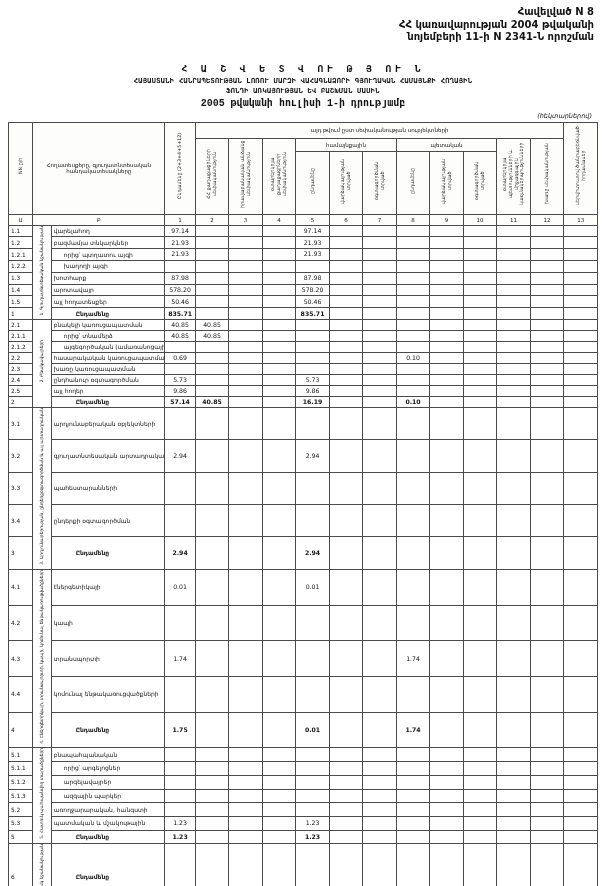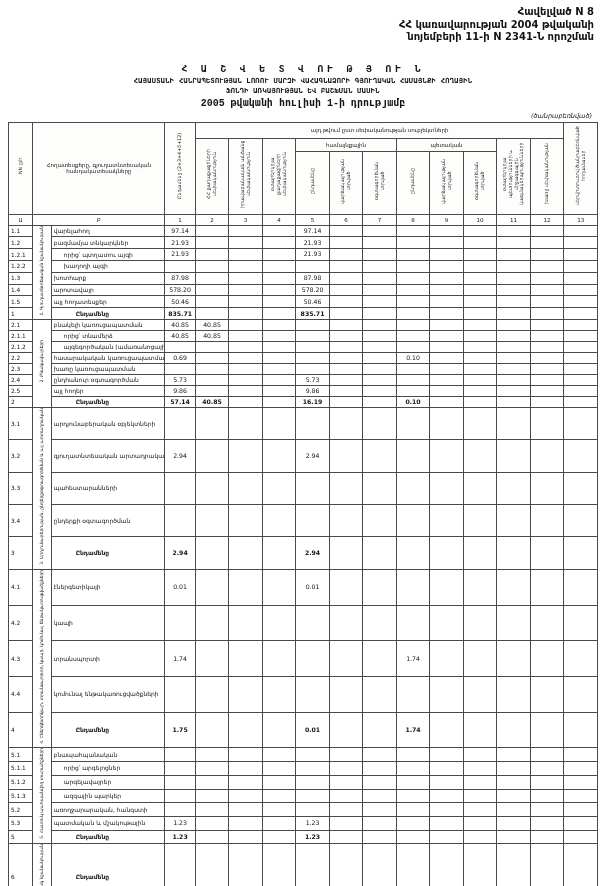--- a/index.html
+++ b/index.html
@@ -66,21 +66,21 @@
     <div>նոյեմբերի 11-ի N 2341-Ն որոշման</div>
   </div>
 
   <div class="title-block">
     <div class="title-main">Հ Ա Շ Վ Ե Տ Վ ՈՒ Թ Յ ՈՒ Ն</div>
     <div class="title-line">ՀԱՅԱՍՏԱՆԻ ՀԱՆՐԱՊԵՏՈՒԹՅԱՆ ԼՈՌՈՒ ՄԱՐԶԻ ՎԱՀԱԳՆԱՁՈՐԻ ԳՅՈՒՂԱԿԱՆ ՀԱՄԱՅՆՔԻ ՀՈՂԱՅԻՆ</div>
     <div class="title-line">ՖՈՆԴԻ ԱՌԿԱՅՈՒԹՅԱՆ ԵՎ ԲԱՇԽՄԱՆ ՄԱՍԻՆ</div>
     <div class="title-sub">2005 թվականի հուլիսի 1-ի դրությամբ</div>
   </div>
 
-  <div class="units">(ծանրաբեռնված)</div>
+  <div class="units">(հեկտարներով)</div>
 
   <table>
     <colgroup>
       <col class="w-nn">
         <col class="w-sec">
         <col class="w-land">
         <col class="w-c1">
       <col class="w-c">
         <col class="w-c">
         <col class="w-c">

